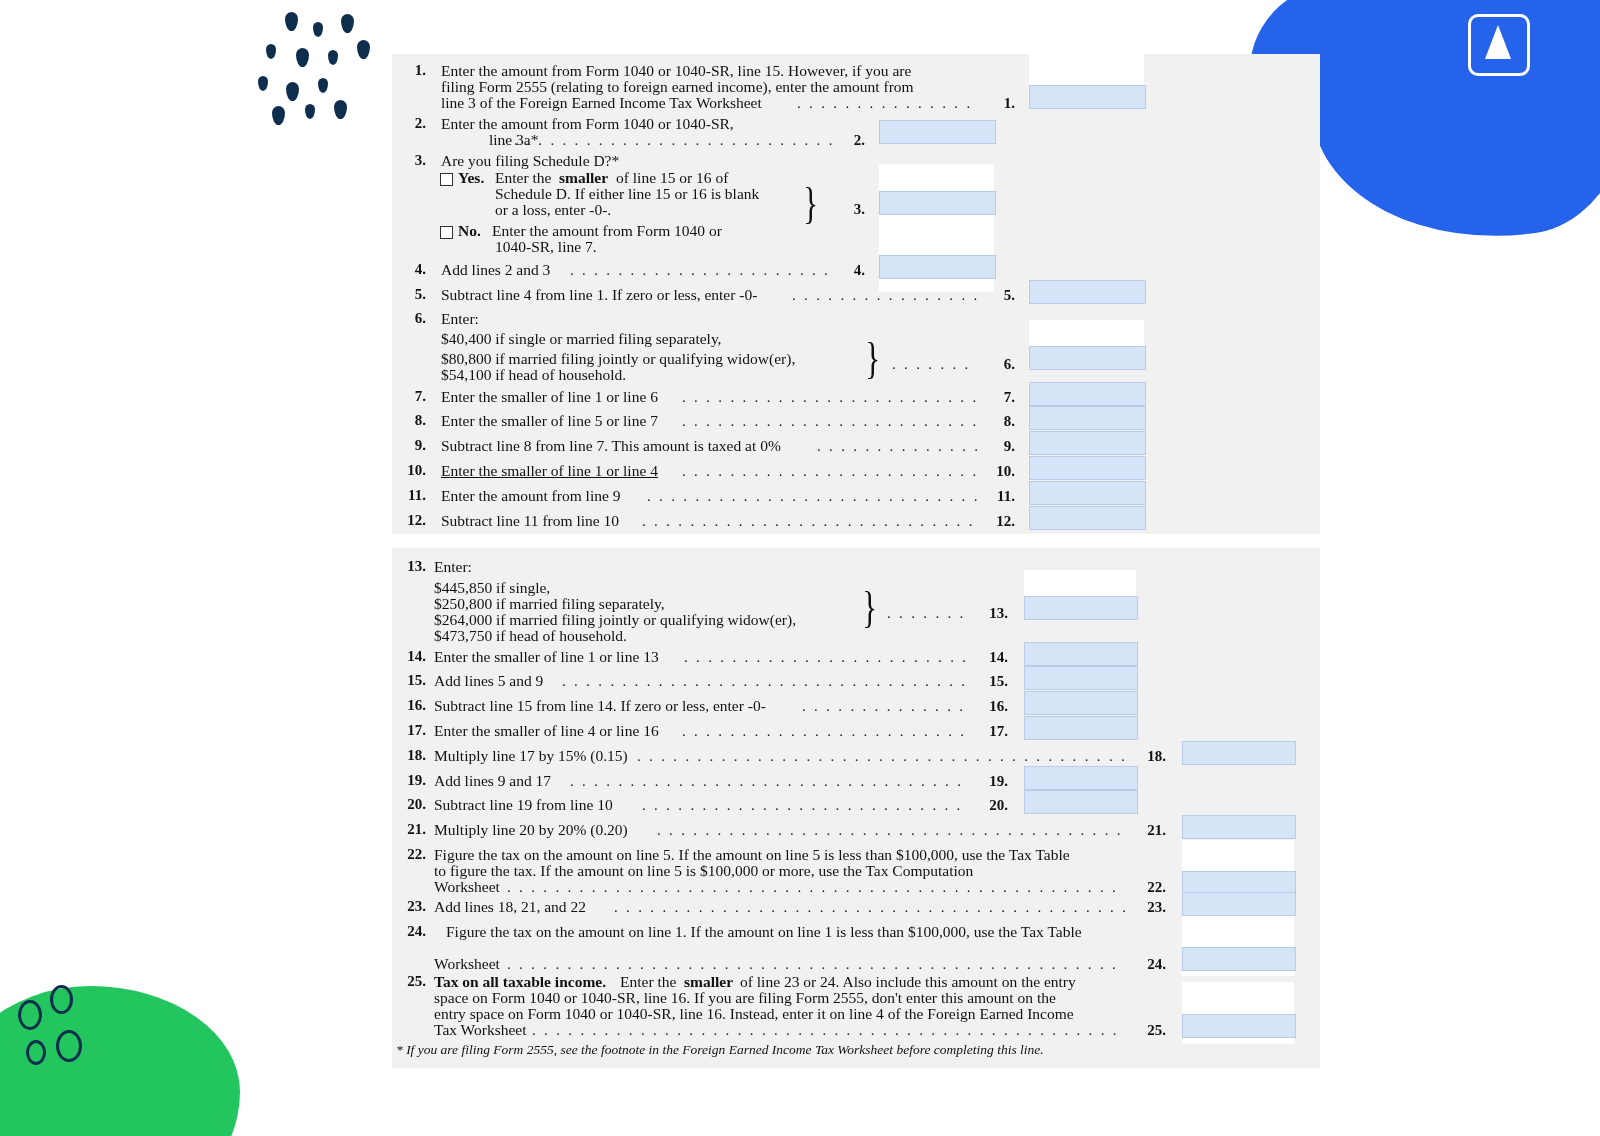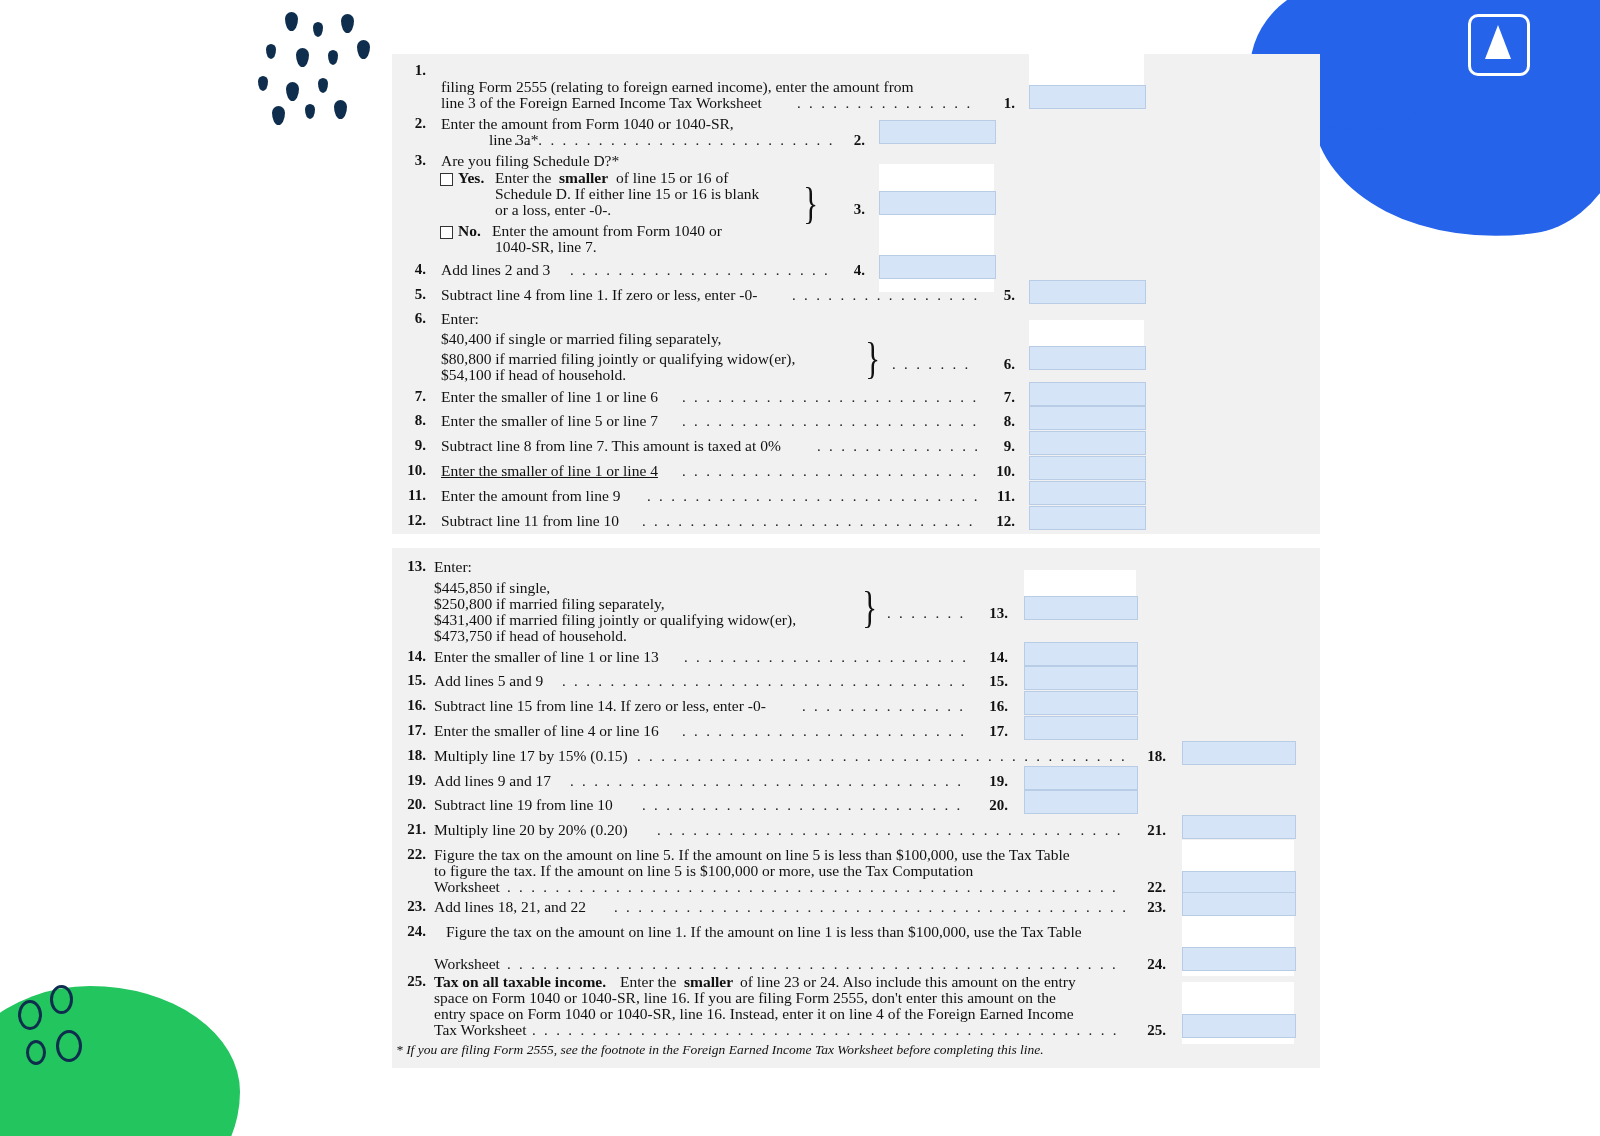--- a/index.html
+++ b/index.html
@@ -111,20 +111,21 @@
 <div class="deco ring" style="left:26px;top:1040px;width:14px;height:19px;"></div>
 <div class="deco ring" style="left:56px;top:1030px;width:20px;height:26px;"></div>
 
 <div class="panel" id="panel-top">
 
   <div class="fldwhite" style="left:637px;top:0px;width:115px;height:52px;"></div>
   <div class="fldwhite" style="left:487px;top:110px;width:115px;height:128px;"></div>
   <div class="fldwhite" style="left:637px;top:266px;width:115px;height:48px;"></div>
 
   <div class="num" style="left:8px;top:8px;">1.</div>
+  <div class="txt" style="left:49px;top:9px;">Enter the amount from Form 1040 or 1040-SR, line 15. However, if you are</div>
   <div class="txt" style="left:49px;top:25px;">filing Form 2555 (relating to foreign earned income), enter the amount from</div>
   <div class="txt" style="left:49px;top:41px;">line 3 of the Foreign Earned Income Tax Worksheet</div>
   <div class="leader" style="left:405px;top:41px;width:180px;">. . . . . . . . . . . . . . . . . . . . . . . . . . . . . . . . . . . . . . . . . . . . . . . . . . . . . . . . . . . . . . . . . . . . . . . . . . . .</div>
   <div class="rnum" style="left:597px;top:41px;">1.</div>
   <div class="fld" style="left:637px;top:31px;width:115px;"></div>
 
   <div class="num" style="left:8px;top:61px;">2.</div>
   <div class="txt" style="left:49px;top:62px;">Enter the amount from Form 1040 or 1040-SR,</div>
   <div class="txt" style="left:49px;top:78px;margin-left:48px;">line 3a*</div>
   <div class="leader" style="left:110px;top:78px;width:330px;">. . . . . . . . . . . . . . . . . . . . . . . . . . . . . . . . . . . . . . . . . . . . . . . . . . . . . . . . . . . . . . . . . . . . . . . . . . . .</div>
@@ -214,21 +215,21 @@
 
   <div class="fldwhite" style="left:632px;top:22px;width:112px;height:46px;"></div>
   <div class="fldwhite" style="left:790px;top:292px;width:112px;height:70px;"></div>
   <div class="fldwhite" style="left:790px;top:368px;width:112px;height:60px;"></div>
   <div class="fldwhite" style="left:790px;top:434px;width:112px;height:62px;"></div>
 
   <div class="num" style="left:0px;top:10px;width:34px;">13.</div>
   <div class="txt" style="left:42px;top:11px;">Enter:</div>
   <div class="txt" style="left:42px;top:32px;">$445,850 if single,</div>
   <div class="txt" style="left:42px;top:48px;">$250,800 if married filing separately,</div>
-  <div class="txt" style="left:42px;top:64px;">$431,400 if married filing jointly or qualifying widow(er),</div>
+  <div class="txt" style="left:42px;top:64px;">$264,000 if married filing jointly or qualifying widow(er),</div>
   <div class="txt" style="left:42px;top:80px;">$473,750 if head of household.</div>
   <div class="brace" style="left:467px;top:38px;">}</div>
   <div class="leader" style="left:495px;top:57px;width:80px;">. . . . . . . . . . . . . . . . . . . . . . . . . . . . . . . . . . . . . . . . . . . . . . . . . . . . . . . . . . . . . . . . . . . . . . . . . . . .</div>
   <div class="rnum" style="left:582px;top:57px;width:34px;">13.</div>
   <div class="fld" style="left:632px;top:48px;width:112px;"></div>
 
   <div class="num" style="left:0px;top:100px;width:34px;">14.</div>
   <div class="txt" style="left:42px;top:101px;">Enter the smaller of line 1 or line 13</div>
   <div class="leader" style="left:292px;top:101px;width:283px;">. . . . . . . . . . . . . . . . . . . . . . . . . . . . . . . . . . . . . . . . . . . . . . . . . . . . . . . . . . . . . . . . . . . . . . . . . . . .</div>
   <div class="rnum" style="left:582px;top:101px;width:34px;">14.</div>

